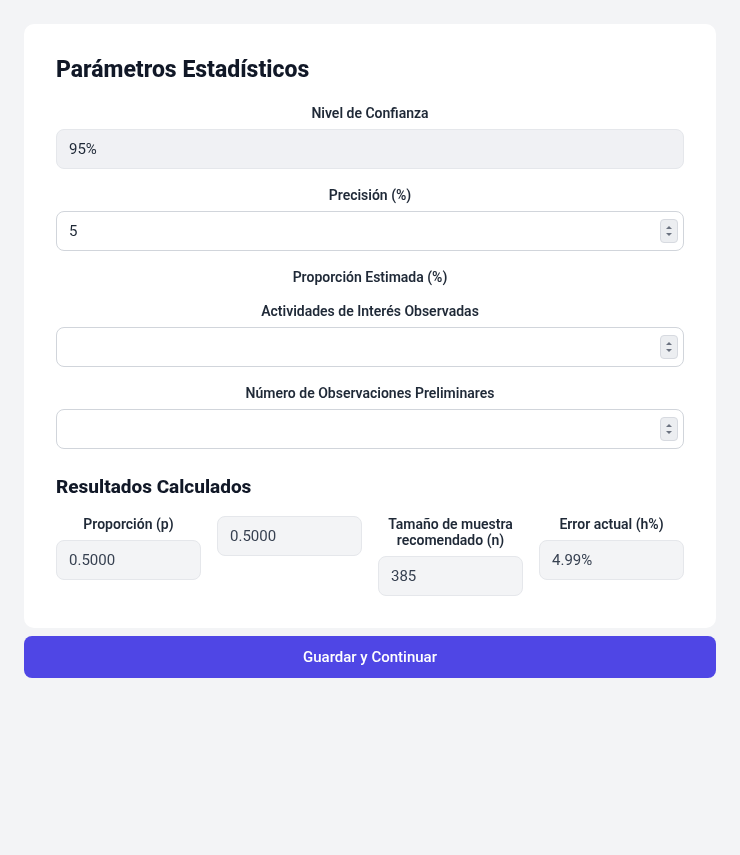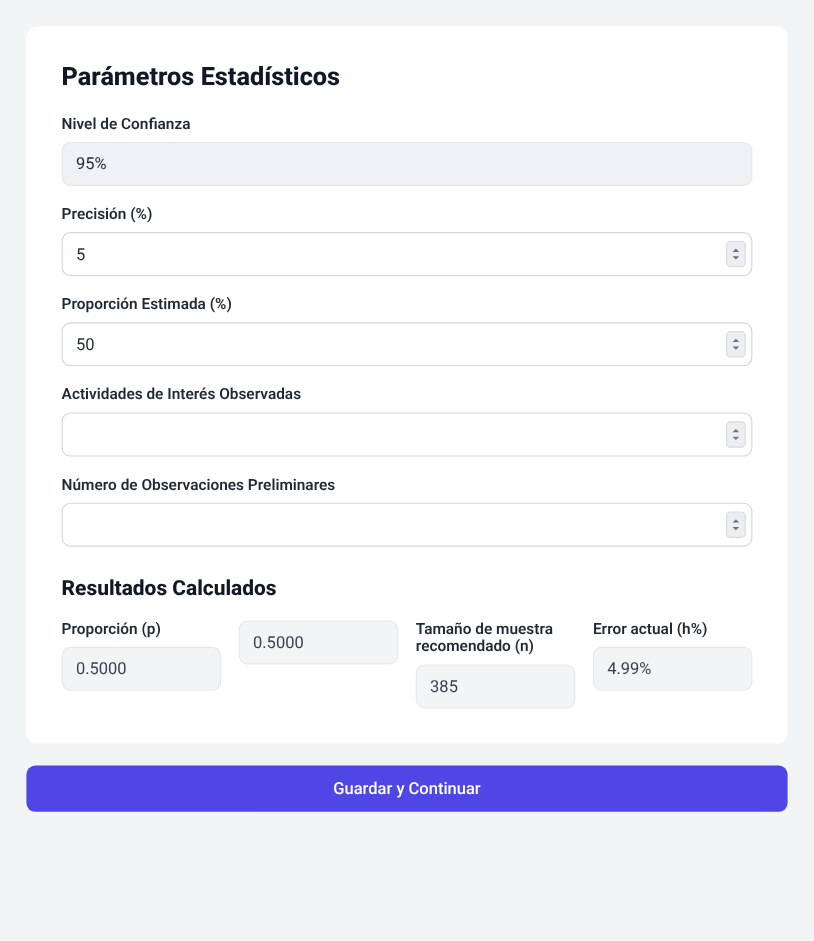--- a/index.html
+++ b/index.html
@@ -36,20 +36,21 @@
     }
     .field {
       margin-bottom: 18px;
     }
     .field-label {
       font-size: 14px;
       font-weight: 600;
       color: #1f2937;
       display: block;
       margin-bottom: 8px;
+      text-align: center;
     }
     .input-text, .input-number, .input-readonly {
       width: 100%;
       height: 40px;
       border-radius: 8px;
       padding: 5px 12px;
       font-size: 15px;
       font-family: inherit;
       color: #1f2937;
       outline: none;
@@ -119,21 +120,21 @@
     .btn-primary {
       width: 100%;
       height: 42px;
       background: #4f46e5;
       color: #ffffff;
       border: none;
       border-radius: 8px;
       font-size: 15px;
       font-weight: 500;
       cursor: pointer;
-      margin-top: 20px;
+      margin-top: 8px;
       font-family: inherit;
     }
   </style>
 </head>
 <body>
 
 
 
 <div class="card">
   <h1 class="section-title">Parámetros Estadísticos</h1>
@@ -149,27 +150,20 @@
       <input type="text" class="input-number" value="5" style="">
       <div class="stepper">
         <div class="chev chev-up"></div>
         <div class="chev chev-down"></div>
       </div>
     </div>
   </div>
 
   <div class="field">
     <label class="field-label">Proporción Estimada (%)</label>
-    <div class="input-number-wrap">
-      <input type="text" class="input-number" value="50" style="">
-      <div class="stepper">
-        <div class="chev chev-up"></div>
-        <div class="chev chev-down"></div>
-      </div>
-    </div>
   </div>
 
   <div class="field">
     <label class="field-label">Actividades de Interés Observadas</label>
     <div class="input-number-wrap">
       <input type="text" class="input-number" value="" style="">
       <div class="stepper">
         <div class="chev chev-up"></div>
         <div class="chev chev-down"></div>
       </div>

